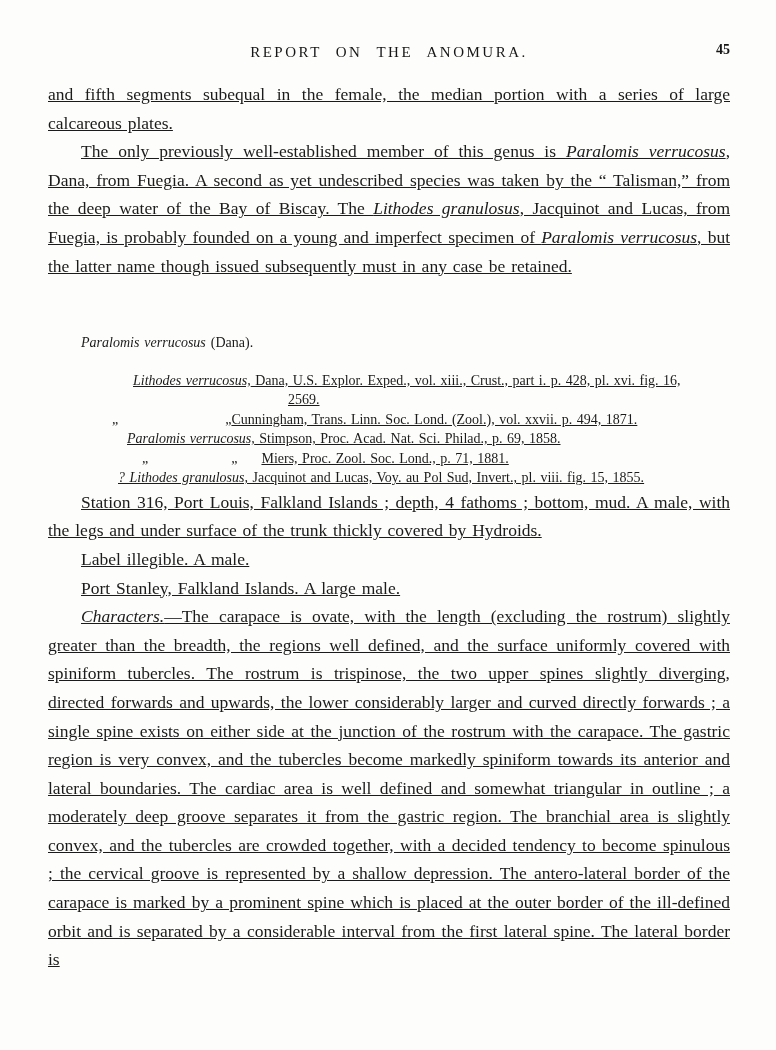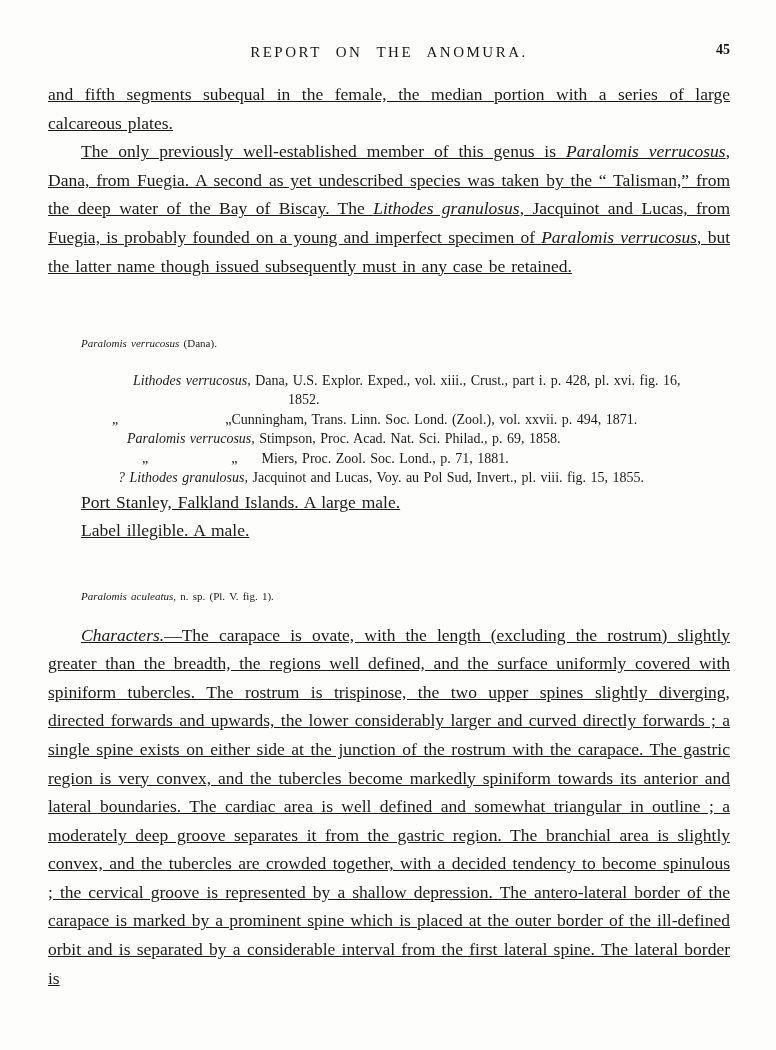--- a/index.html
+++ b/index.html
@@ -40,34 +40,34 @@
     word-spacing: 1.5px;
   }
   p { margin: 0; text-align: justify; text-decoration: underline; }
   p.noj { text-align: left; }
   .indent { text-indent: 33px; }
   .it { font-style: italic; }
   
   .species-heading {
     margin: 0;
     padding-left: 33px;
-    font-size: 11px;
+    font-size: 14px;
     font-weight: normal;
     text-align: left;
   }
   .heading-verrucosus { margin-top: 49px; margin-bottom: 13px; }
   .heading-aculeatus  { margin-top: 37px; margin-bottom: 10px; }
   
   .synonymy {
     font-size: 14px;
     line-height: 19.5px;
     text-align: left;
     word-spacing: 1px;
   }
-  .syn-row { white-space: nowrap; }
+  .syn-row { white-space: nowrap; text-decoration: underline; }
   .syn-r1 { padding-left: 85px; }
   .syn-carry { padding-left: 240px; }
   .syn-r3 { padding-left: 79px; }
   .syn-r5 { padding-left: 70px; }
   .syn-ditto .d1, .syn-ditto .d2 { display: inline-block; }
   .syn-r2 .d1 { margin-left: 64px; }
   .syn-r2 .d2 { margin-left: 107px; }
   .syn-r2 .ref { }
   .syn-r4 .d1 { margin-left: 94px; }
   .syn-r4 .d2 { margin-left: 83px; }
@@ -87,31 +87,31 @@
   <div class="bodytext">
 
     <p>and fifth segments subequal in the female, the median portion with a series of large calcareous plates.</p>
 
     <p class="indent"><span>The only previously well-established member of this genus is </span><span class="it">Paralomis verrucosus</span><span>, Dana, from Fuegia.  A second as yet undescribed species was taken by the “ Talisman,” from the deep water of the Bay of Biscay.  The </span><span class="it">Lithodes granulosus</span><span>, Jacquinot and Lucas, from Fuegia, is probably founded on a young and imperfect specimen of </span><span class="it">Paralomis verrucosus</span><span>, but the latter name though issued subsequently must in any case be retained.</span></p>
 
     <h3 class="species-heading heading-verrucosus"><span class="it">Paralomis verrucosus</span><span> (Dana).</span></h3>
 
     <div class="synonymy">
       <div class="syn-row syn-r1"><span class="it">Lithodes verrucosus,</span><span> Dana, U.S. Explor. Exped., vol. xiii., Crust., part i. p. 428, pl. xvi. fig. 16,</span></div>
-      <div class="syn-row syn-carry"><span>1852.</span></div>
+      <div class="syn-row syn-carry"><span>2569.</span></div>
       <div class="syn-row syn-ditto syn-r2"><span class="d1">„</span><span class="d2">„</span><span class="ref">Cunningham, Trans. Linn. Soc. Lond. (Zool.), vol. xxvii. p. 494, 1871.</span></div>
       <div class="syn-row syn-r3"><span class="it">Paralomis verrucosus,</span><span> Stimpson, Proc. Acad. Nat. Sci. Philad., p. 69, 1858.</span></div>
       <div class="syn-row syn-ditto syn-r4"><span class="d1">„</span><span class="d2">„</span><span class="ref">Miers, Proc. Zool. Soc. Lond., p. 71, 1881.</span></div>
       <div class="syn-row syn-r5"><span class="it">?</span><span class="it"> Lithodes granulosus,</span><span> Jacquinot and Lucas, Voy. au Pol Sud, Invert., pl. viii. fig. 15, 1855.</span></div>
     </div>
 
 
+    <p class="indent">Station 316, Port Louis, Falkland Islands ;  depth, 4 fathoms ;  bottom, mud.   A male, with the legs and under surface of the trunk thickly covered by Hydroids.</p>
+
+    <p class="indent noj">Label illegible.   A male.</p>
 
     <p class="indent noj">Port Stanley, Falkland Islands.   A large male.</p>
 
-    <p class="indent noj">Label illegible.   A male.</p>
-
-    <h3 class="species-heading heading-aculeatus"><span class="it">Paralomis aculeatus</span><span>, n. sp. (Pl. V. fig. 1).</span></h3>
 
     <p class="indent"><span class="it">Characters.</span><span>—The carapace is ovate, with the length (excluding the rostrum) slightly greater than the breadth, the regions well defined, and the surface uniformly covered with spiniform tubercles.  The rostrum is trispinose, the two upper spines slightly diverging, directed forwards and upwards, the lower considerably larger and curved directly forwards ; a single spine exists on either side at the junction of the rostrum with the carapace.  The gastric region is very convex, and the tubercles become markedly spiniform towards its anterior and lateral boundaries.  The cardiac area is well defined and somewhat triangular in outline ; a moderately deep groove separates it from the gastric region.  The branchial area is slightly convex, and the tubercles are crowded together, with a decided tendency to become spinulous ;  the cervical groove is represented by a shallow depression.  The antero-lateral border of the carapace is marked by a prominent spine which is placed at the outer border of the ill-defined orbit and is separated by a considerable interval from the first lateral spine.  The lateral border is</span></p>
 
   </div>
 </div>
 
 </body></html>

